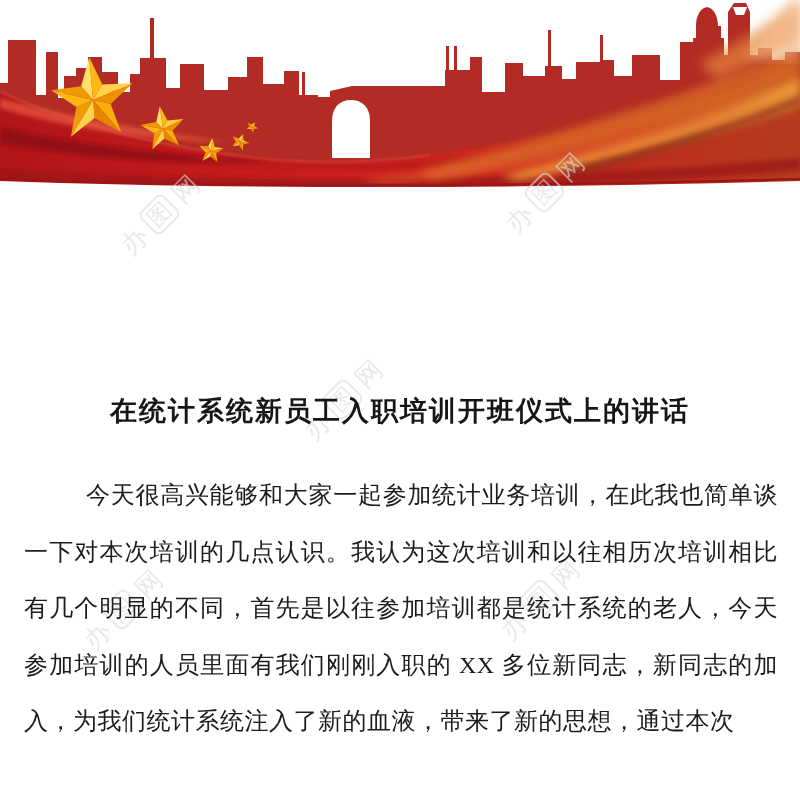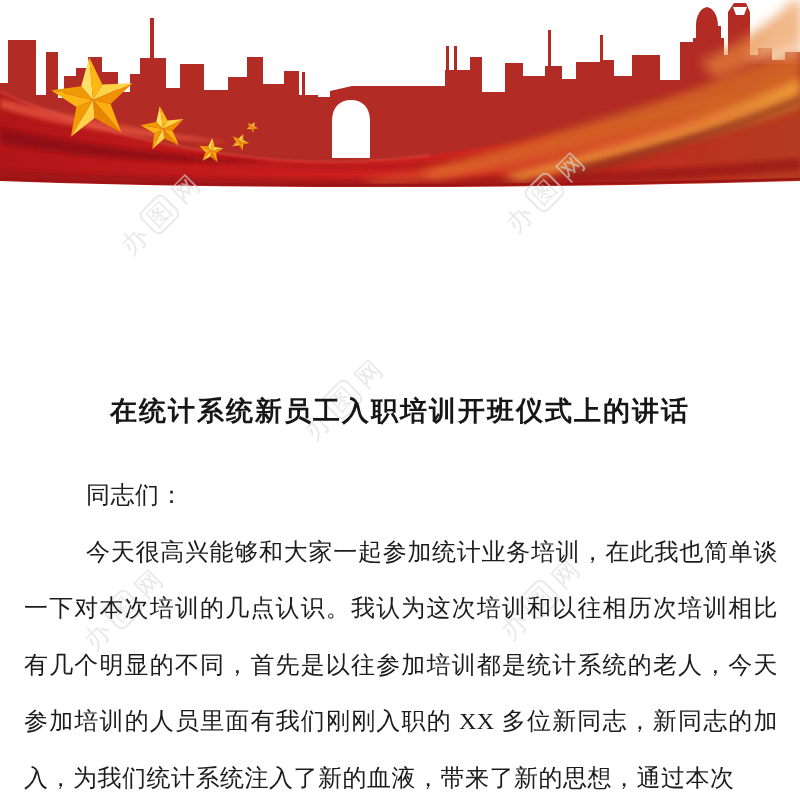--- a/index.html
+++ b/index.html
@@ -143,18 +143,17 @@
   </div>
   <div class="wm" style="left:490px;top:584px;">
     <span>办</span>
       <span class="wm-logo">图</span>
       <span>网</span>
   </div>
 
   <div class="doc">
     <div class="doc-title">在统计系统新员工入职培训开班仪式上的讲话</div>
     <div class="doc-body">
-      <p>同志们：</p>
       <p class="para">今天很高兴能够和大家一起参加统计业务培训，在此我也简单谈一下对本次培训的几点认识。我认为这次培训和以往相历次培训相比有几个明显的不同，首先是以往参加培训都是统计系统的老人，今天参加培训的人员里面有我们刚刚入职的 XX 多位新同志，新同志的加入，为我们统计系统注入了新的血液，带来了新的思想，通过本次</p>
     </div>
   </div>
 
 </div>
 
 </body></html>

